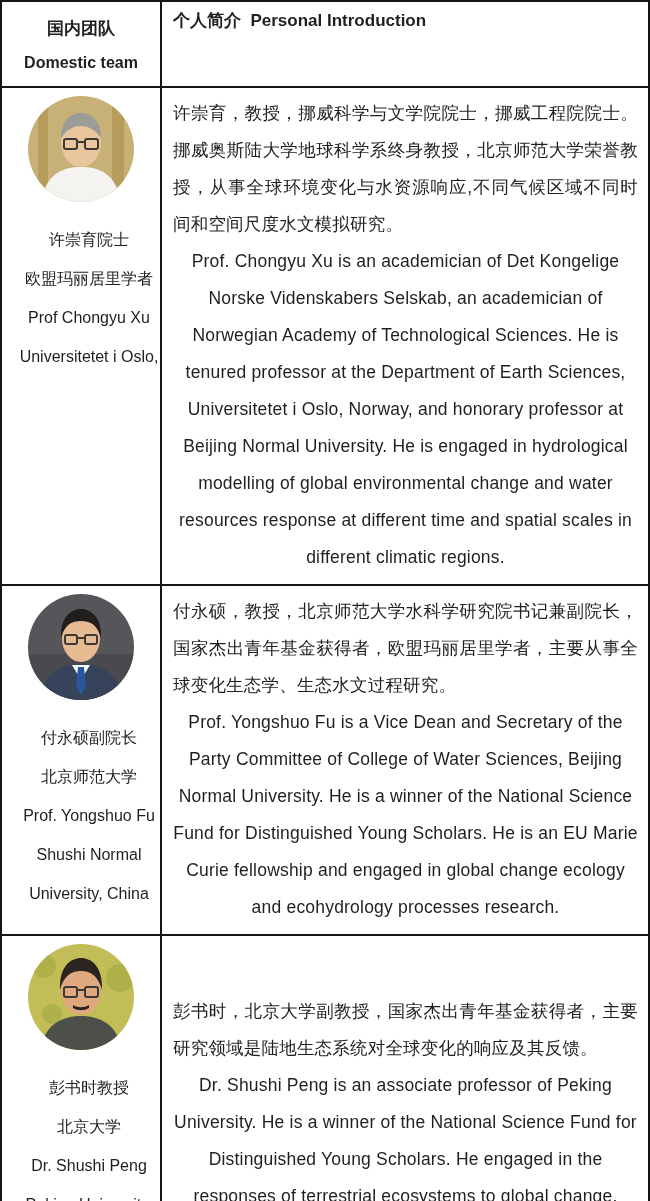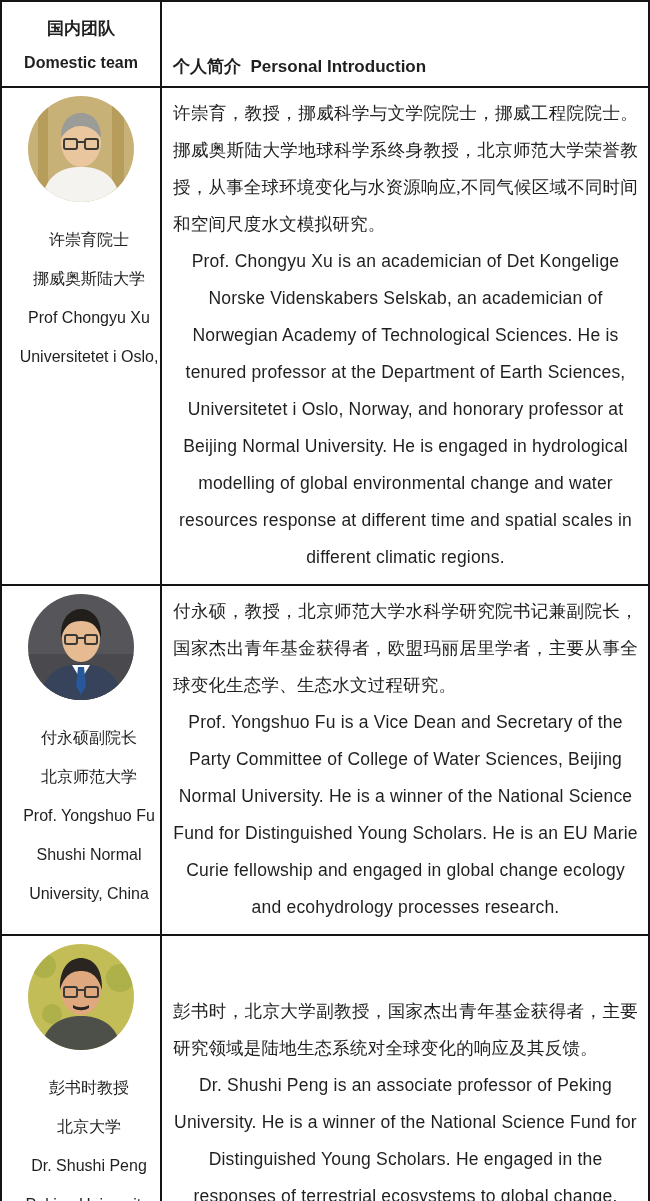--- a/index.html
+++ b/index.html
@@ -31,21 +31,21 @@
   
   .row.header { min-height: 84px; }
   .header .cell.left {
     display: flex; flex-direction: column;
     justify-content: center; align-items: center;
     gap: 14px; padding: 10px 4px;
   }
   .header-cn { font-weight: bold; font-size: 17px; }
   .header-en { font-weight: bold; font-size: 16px; }
   .header .cell.right {
-    display: flex; align-items: flex-end;
+    display: flex; align-items: flex-start;
     font-weight: bold; font-size: 17px;
     white-space: pre-wrap;
   }
 
   
   .row.r1 { min-height: 452px; }
   .row.r2 { min-height: 338px; }
   .row.r3 { min-height: 325px; }
 
   .avatar {
@@ -64,21 +64,21 @@
     line-height: 39px;
     white-space: nowrap;
   }
 
   .bio-cn, .bio-en {
     margin: 0;
     font-size: 17.5px;
     line-height: 37px;
     letter-spacing: 0.2px;
   }
-  .bio-cn { text-align: justify; text-justify: inter-ideograph; font-family: Liberation Serif, serif; }
+  .bio-cn { text-align: justify; text-justify: inter-ideograph; }
   .bio-en { text-align: center; }
   .r3 .cell.right { padding-top: 57px; }
 </style>
 </head>
 <body>
 
 <div class="table">
 
   <div class="row header">
     <div class="cell left">
@@ -102,21 +102,21 @@
           <path d="M33,42 C33,24 43,17 53,17 C63,17 73,24 73,42 C67,33 60,30 53,30 C46,30 39,33 33,42 Z" fill="#9b9b97"></path>
           <g class="glasses">
             <rect x="36" y="43" width="13" height="10" rx="2"></rect>
             <rect x="57" y="43" width="13" height="10" rx="2"></rect>
             <line x1="49" y1="46" x2="57" y2="46"></line>
           </g>
         </svg>
       </span>
       <div class="names">
         <div class="name-line">许崇育院士</div>
-        <div class="name-line">挪威奥斯陆大学</div>
+        <div class="name-line">欧盟玛丽居里学者</div>
         <div class="name-line">Prof Chongyu Xu</div>
         <div class="name-line">Universitetet i Oslo,</div>
       </div>
     </div>
     <div class="cell right">
       <p class="bio-cn">许崇育，教授，挪威科学与文学院院士，挪威工程院院士。挪威奥斯陆大学地球科学系终身教授，北京师范大学荣誉教授，从事全球环境变化与水资源响应,不同气候区域不同时间和空间尺度水文模拟研究。</p>
       <p class="bio-en">Prof. Chongyu Xu is an academician of Det Kongelige Norske Videnskabers Selskab, an academician of Norwegian Academy of Technological Sciences. He is tenured professor at the Department of Earth Sciences, Universitetet i Oslo, Norway, and honorary professor at Beijing Normal University. He is engaged in hydrological modelling of global environmental change and water resources response at different time and spatial scales in different climatic regions.</p>
     </div>
   </div>
 

